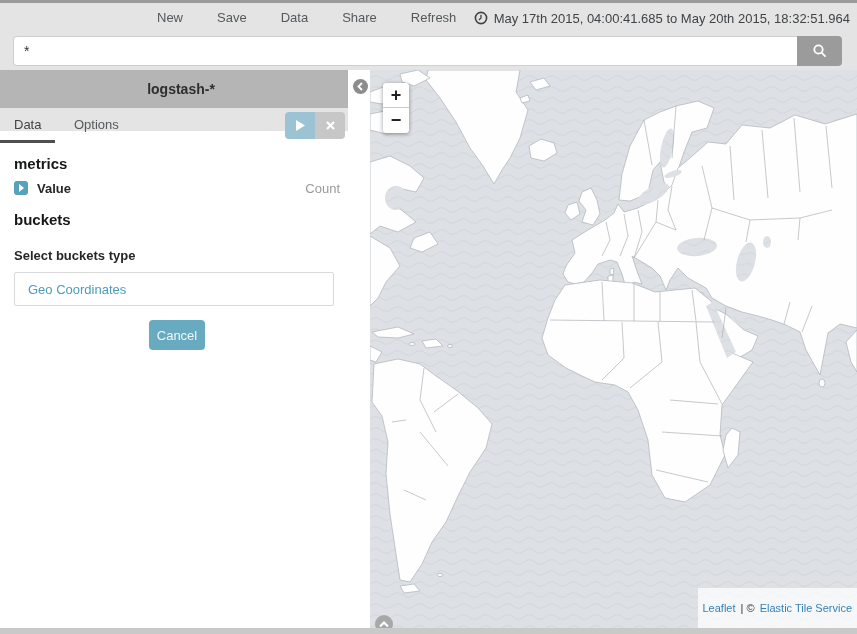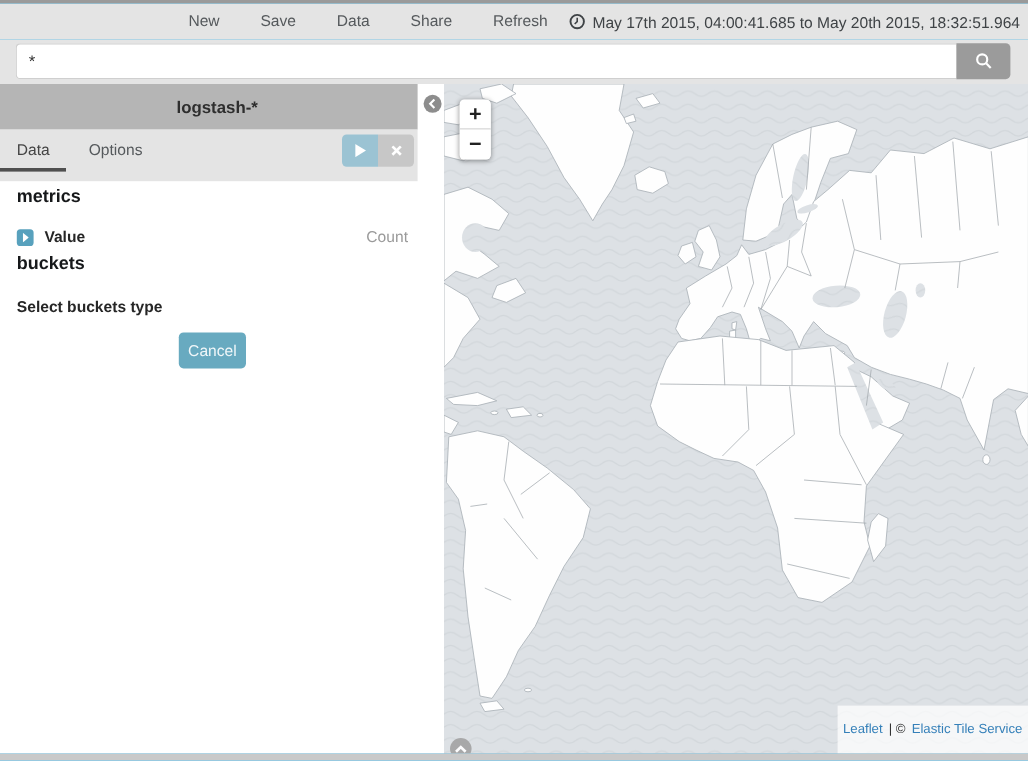--- a/index.html
+++ b/index.html
@@ -1,20 +1,20 @@
 <!DOCTYPE html>
 <html><head>
 <meta charset="utf-8">
 <style>
   * { box-sizing: border-box; margin: 0; padding: 0; }
   html,body { background:#fff; }
   body { font-family: "Liberation Sans", sans-serif; }
   #app {
     position: relative; width: 857px; height: 634px;
-    overflow: hidden; background: #0ea5e9;
+    overflow: hidden; background: #0369a1;
   }
   
   .top-strip { position:absolute; left:0; top:0; width:857px; height:3px; background:#9a9a9a; }
   .navbar {
     position:absolute; left:0; top:3px; width:857px; height:30px;
     background:#e4e4e4; display:flex; align-items:center;
   }
   .nav-items { display:flex; margin-left:140px; }
   .nav-item {
     padding:0 17px; font-size:13px; color:#55595c; cursor:pointer; line-height:30px;
@@ -35,40 +35,40 @@
     background:#9b9b9b; border:none; border-radius:0 4px 4px 0; cursor:pointer;
     display:flex; align-items:center; justify-content:center;
   }
   
   .sidebar { position:absolute; left:0; top:70px; width:370px; height:558px; background:#fff; }
   .vis-header {
     position:absolute; left:0; top:0; width:348px; height:38px; background:#b5b5b5;
     line-height:38px; padding-left:14px; font-size:14px; font-weight:bold; color:#2e2e2e;text-align:center;
   }
   .tabs {
-    position:absolute; left:0; top:38px; width:348px; height:43px; background:#e4e4e4;
+    position:absolute; left:0; top:38px; width:348px; height:23px; background:#e4e4e4;
   }
   .tab {
     display:inline-block; height:35px; line-height:33px; padding:0 14px;
     font-size:13px; color:#55595c; cursor:pointer; border-bottom:3px solid transparent;
   }
   .tab.active { border-bottom-color:#4f4f4f; color:#444; }
   .apply-group { position:absolute; right:3px; top:4px; display:flex; }
   .btn-apply {
     width:30px; height:27px; border:none; cursor:pointer; border-radius:4px 0 0 4px;
     background:#9bc3d3; display:flex; align-items:center; justify-content:center;
   }
   .btn-discard {
     width:30px; height:27px; border:none; cursor:pointer; border-radius:0 4px 4px 0;
     background:#c7c7c7; display:flex; align-items:center; justify-content:center;
     color:#fff; font-size:12px; font-weight:bold;
   }
   .sidebar-content { position:absolute; left:0; top:73px; width:348px; padding:8px 8px 8px 14px; }
   .section-heading { font-size:15px; font-weight:bold; color:#16181a; margin:4px 0 9px 0; }
-  .agg-row { display:flex; align-items:flex-end; height:24px; margin:2px 0 6px 0; }
+  .agg-row { display:flex; align-items:flex-start; height:24px; margin:2px 0 6px 0; }
   .agg-toggle {
     width:14px; height:14px; background:#58a1bd; border-radius:3px; cursor:pointer;
     display:flex; align-items:center; justify-content:center; flex:0 0 auto;
   }
   .agg-label { font-size:13px; font-weight:bold; color:#262626; margin-left:9px; }
   .agg-count { margin-left:auto; font-size:13px; color:#9a9a9a; padding-right:0px; }
   .form-label { font-size:13px; font-weight:bold; color:#262626; margin:20px 0 9px 0; }
   .select-box {
     width:320px; height:34px; border:1px solid #d9d9d9; border-radius:2px; background:#fff;
     cursor:pointer; display:flex; align-items:center;
@@ -183,20 +183,23 @@
           </span>
         </span>
         <span class="agg-label">Value</span>
         <span class="agg-count">Count</span>
       </div>
 
       <div class="section-heading">buckets</div>
 
       <div class="form-label">Select buckets type</div>
 
+      <div class="select-box">
+        <span class="select-option">Geo Coordinates</span>
+      </div>
 
       <button class="cancel-btn">Cancel</button>
     </div>
   </div>
 
   <div class="collapse-toggle">
     <span style="display:flex;">
       <svg width="9" height="9" viewBox="0 0 9 9">
         <path d="M6 1 L2.5 4.5 L6 8" fill="none" stroke="#fff" stroke-width="1.8"></path>
       </svg>

